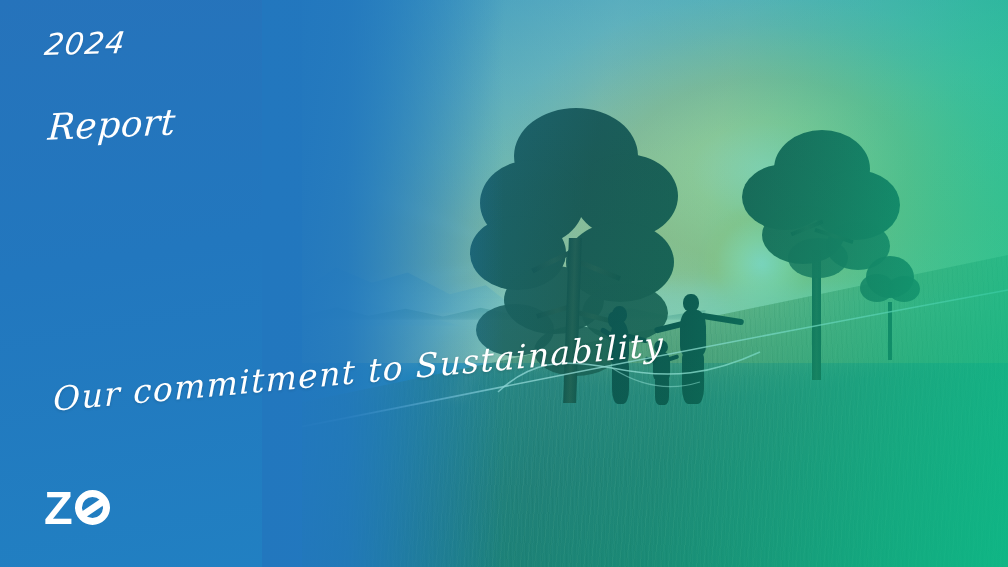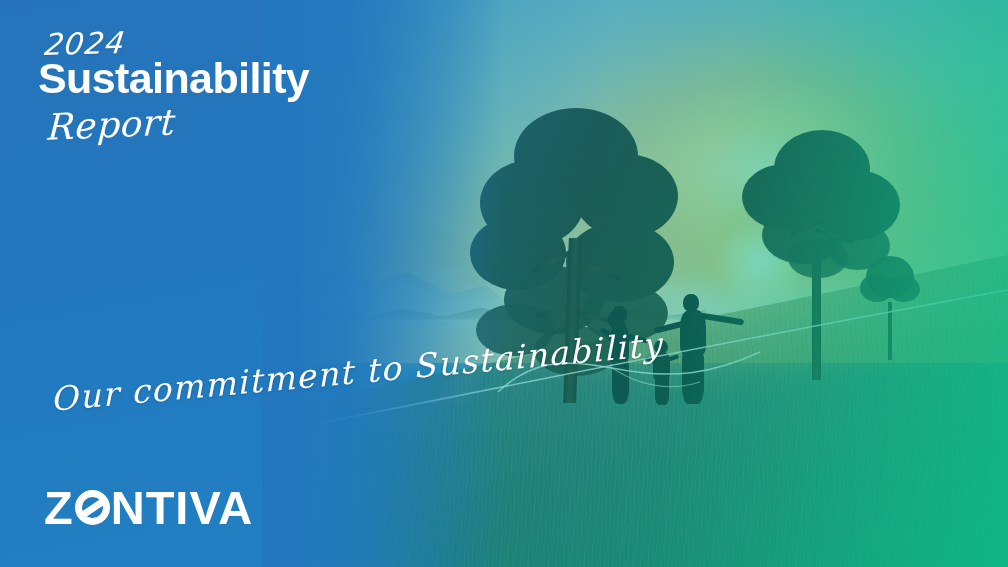--- a/index.html
+++ b/index.html
@@ -306,26 +306,24 @@
 
   <div class="wash"></div>
   <div class="wash2"></div>
   <div class="leftpanel"></div>
   <div class="leftpanel-fade"></div>
 
   <div class="layer">
 
     <div class="year">2024</div>
 
-    <div class="headline">Sustainability</div>
 
     <div class="report">Report</div>
 
     <div class="tagline">Our commitment to Sustainability</div>
 
     <div class="logo">
       <span class="logo-z">Z</span>
       <span class="logo-e"></span>
-      <span class="logo-z">NTIVA</span>
     </div>
 
   </div>
 </div>
 
 </body></html>

